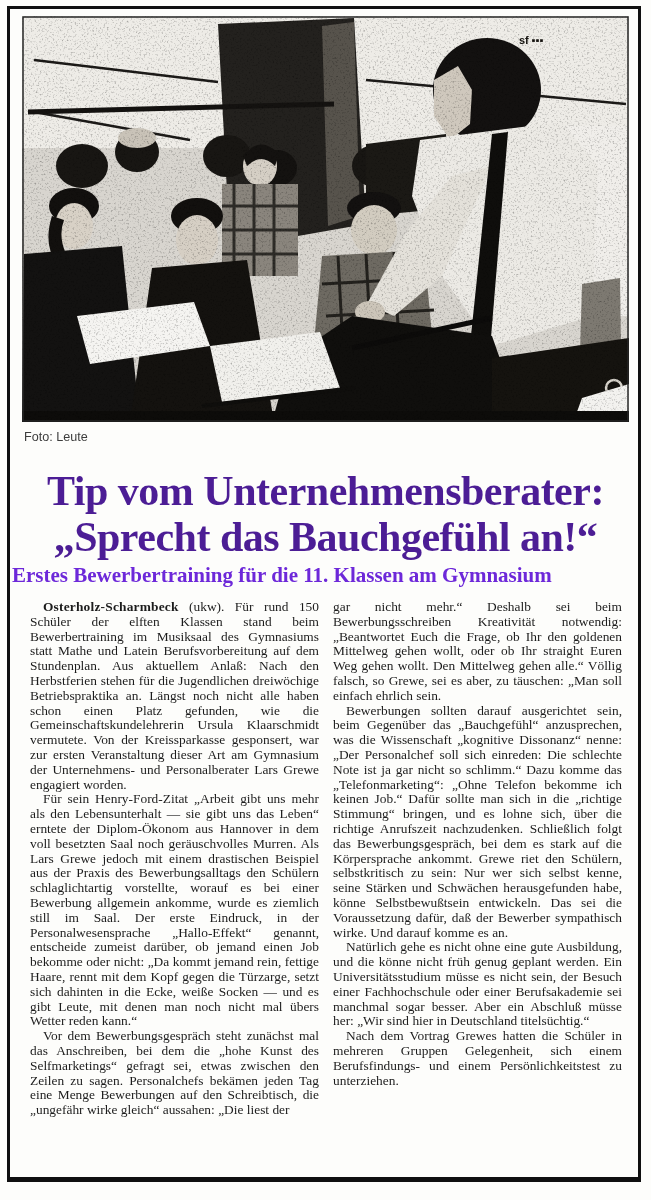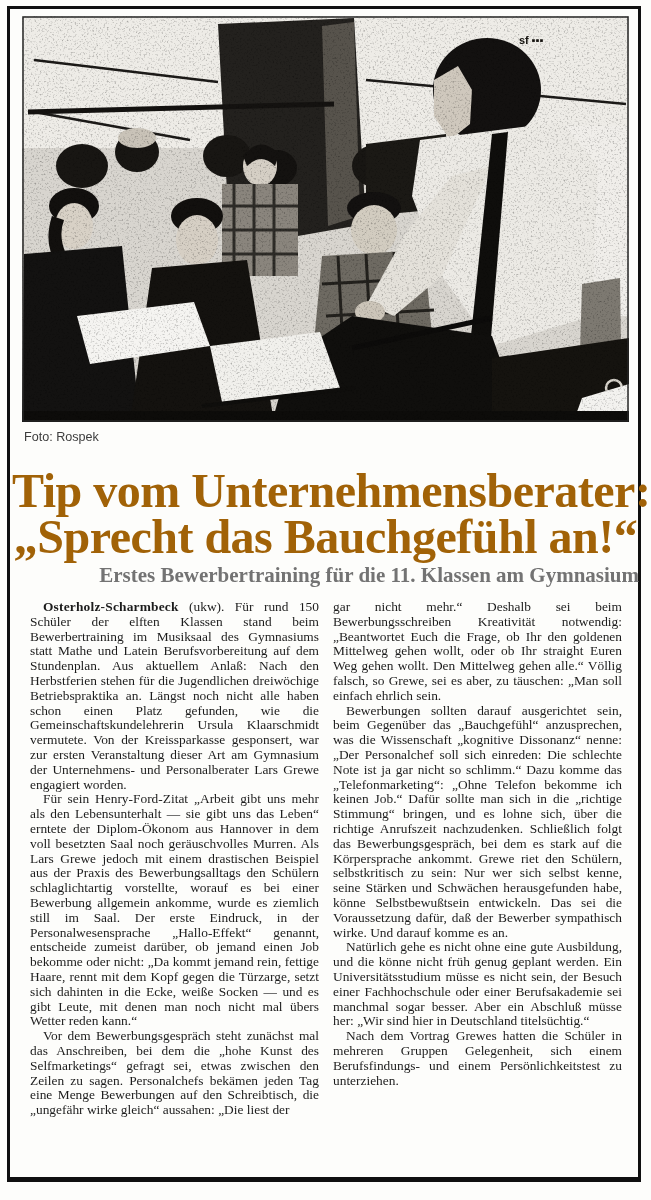--- a/index.html
+++ b/index.html
@@ -19,27 +19,27 @@
   }
   .caption{
     position:absolute;left:24px;top:429px;width:604px;
     font-family:"Liberation Sans",sans-serif;
     font-size:12.6px;line-height:16px;color:#3d3d3d;
   }
   .cap-row2{display:flex;justify-content:space-between;}
   .headline{
     position:absolute;left:12px;top:468px;width:627px;margin:0;
     text-align:center;font-family:"Liberation Serif",serif;
-    font-weight:bold;font-size:48px;line-height:46px;color:#a16207;
+    font-weight:bold;font-size:42px;line-height:46px;color:#4c1d95;
     letter-spacing:-0.5px;white-space:nowrap;
   }
   .subheadline{
     position:absolute;left:12px;top:563px;width:627px;margin:0;
-    text-align:right;font-family:"Liberation Serif",serif;
-    font-weight:bold;font-size:21px;line-height:24px;color:#737373;
+    text-align:left;font-family:"Liberation Serif",serif;
+    font-weight:bold;font-size:21px;line-height:24px;color:#6d28d9;
   }
   .col{
     position:absolute;top:600px;height:568px;overflow:hidden;
     text-align:justify;font-size:13.4px;line-height:14.8px;color:#1c1c1c;
   }
   .col-left{left:30px;width:289px;}
   .col-right{left:333px;width:289px;font-family:Liberation Serif, serif;}
   .col p{margin:0;}
   .ind{text-indent:13px;}
   .lead{font-weight:bold;letter-spacing:0.2px;}
@@ -159,21 +159,21 @@
       <text x="497" y="28" font-family="Liberation Sans, sans-serif" font-size="11" font-weight="bold" fill="#15130f">sf ▪▪▪</text>
 
       <rect x="0" y="0" width="607" height="406" filter="url(#grain)" opacity="0.28"></rect>
 
       <rect x="1" y="1" width="605" height="404" fill="none" stroke="#262626" stroke-width="1.5"></rect>
     </svg>
   </div>
 
   <div class="caption">
     <div class="cap-row2">
-      <span>Foto: Rospek</span>
+      <span>Foto: Leute</span>
     </div>
   </div>
 
   <h1 class="headline"><span>Tip vom Unternehmensberater:</span><br><span>„Sprecht das Bauchgefühl an!“</span></h1>
 
   <h2 class="subheadline">Erstes Bewerbertraining für die 11. Klassen am Gymnasium</h2>
 
   <div class="col col-left">
     <p class="ind"><span class="lead">Osterholz-Scharmbeck</span><span> (ukw). Für rund 150 Schüler der elften Klassen stand beim Bewerbertraining im Musiksaal des Gymnasiums statt Mathe und Latein Berufsvorbereitung auf dem Stundenplan. Aus aktuellem Anlaß: Nach den Herbstferien stehen für die Jugendlichen dreiwöchige Betriebspraktika an. Längst noch nicht alle haben schon einen Platz gefunden, wie die Gemeinschaftskundelehrerin Ursula Klaarschmidt vermutete. Von der Kreissparkasse gesponsert, war zur ersten Veranstaltung dieser Art am Gymnasium der Unternehmens- und Personalberater Lars Grewe engagiert worden.</span></p>
     <p class="ind">Für sein Henry-Ford-Zitat „Arbeit gibt uns mehr als den Lebensunterhalt — sie gibt uns das Leben“ erntete der Diplom-Ökonom aus Hannover in dem voll besetzten Saal noch geräuschvolles Murren. Als Lars Grewe jedoch mit einem drastischen Beispiel aus der Praxis des Bewerbungsalltags den Schülern schlaglichtartig vorstellte, worauf es bei einer Bewerbung allgemein ankomme, wurde es ziemlich still im Saal. Der erste Eindruck, in der Personalwesensprache „Hallo-Effekt“ genannt, entscheide zumeist darüber, ob jemand einen Job bekomme oder nicht: „Da kommt jemand rein, fettige Haare, rennt mit dem Kopf gegen die Türzarge, setzt sich dahinten in die Ecke, weiße Socken — und es gibt Leute, mit denen man noch nicht mal übers Wetter reden kann.“</p>

